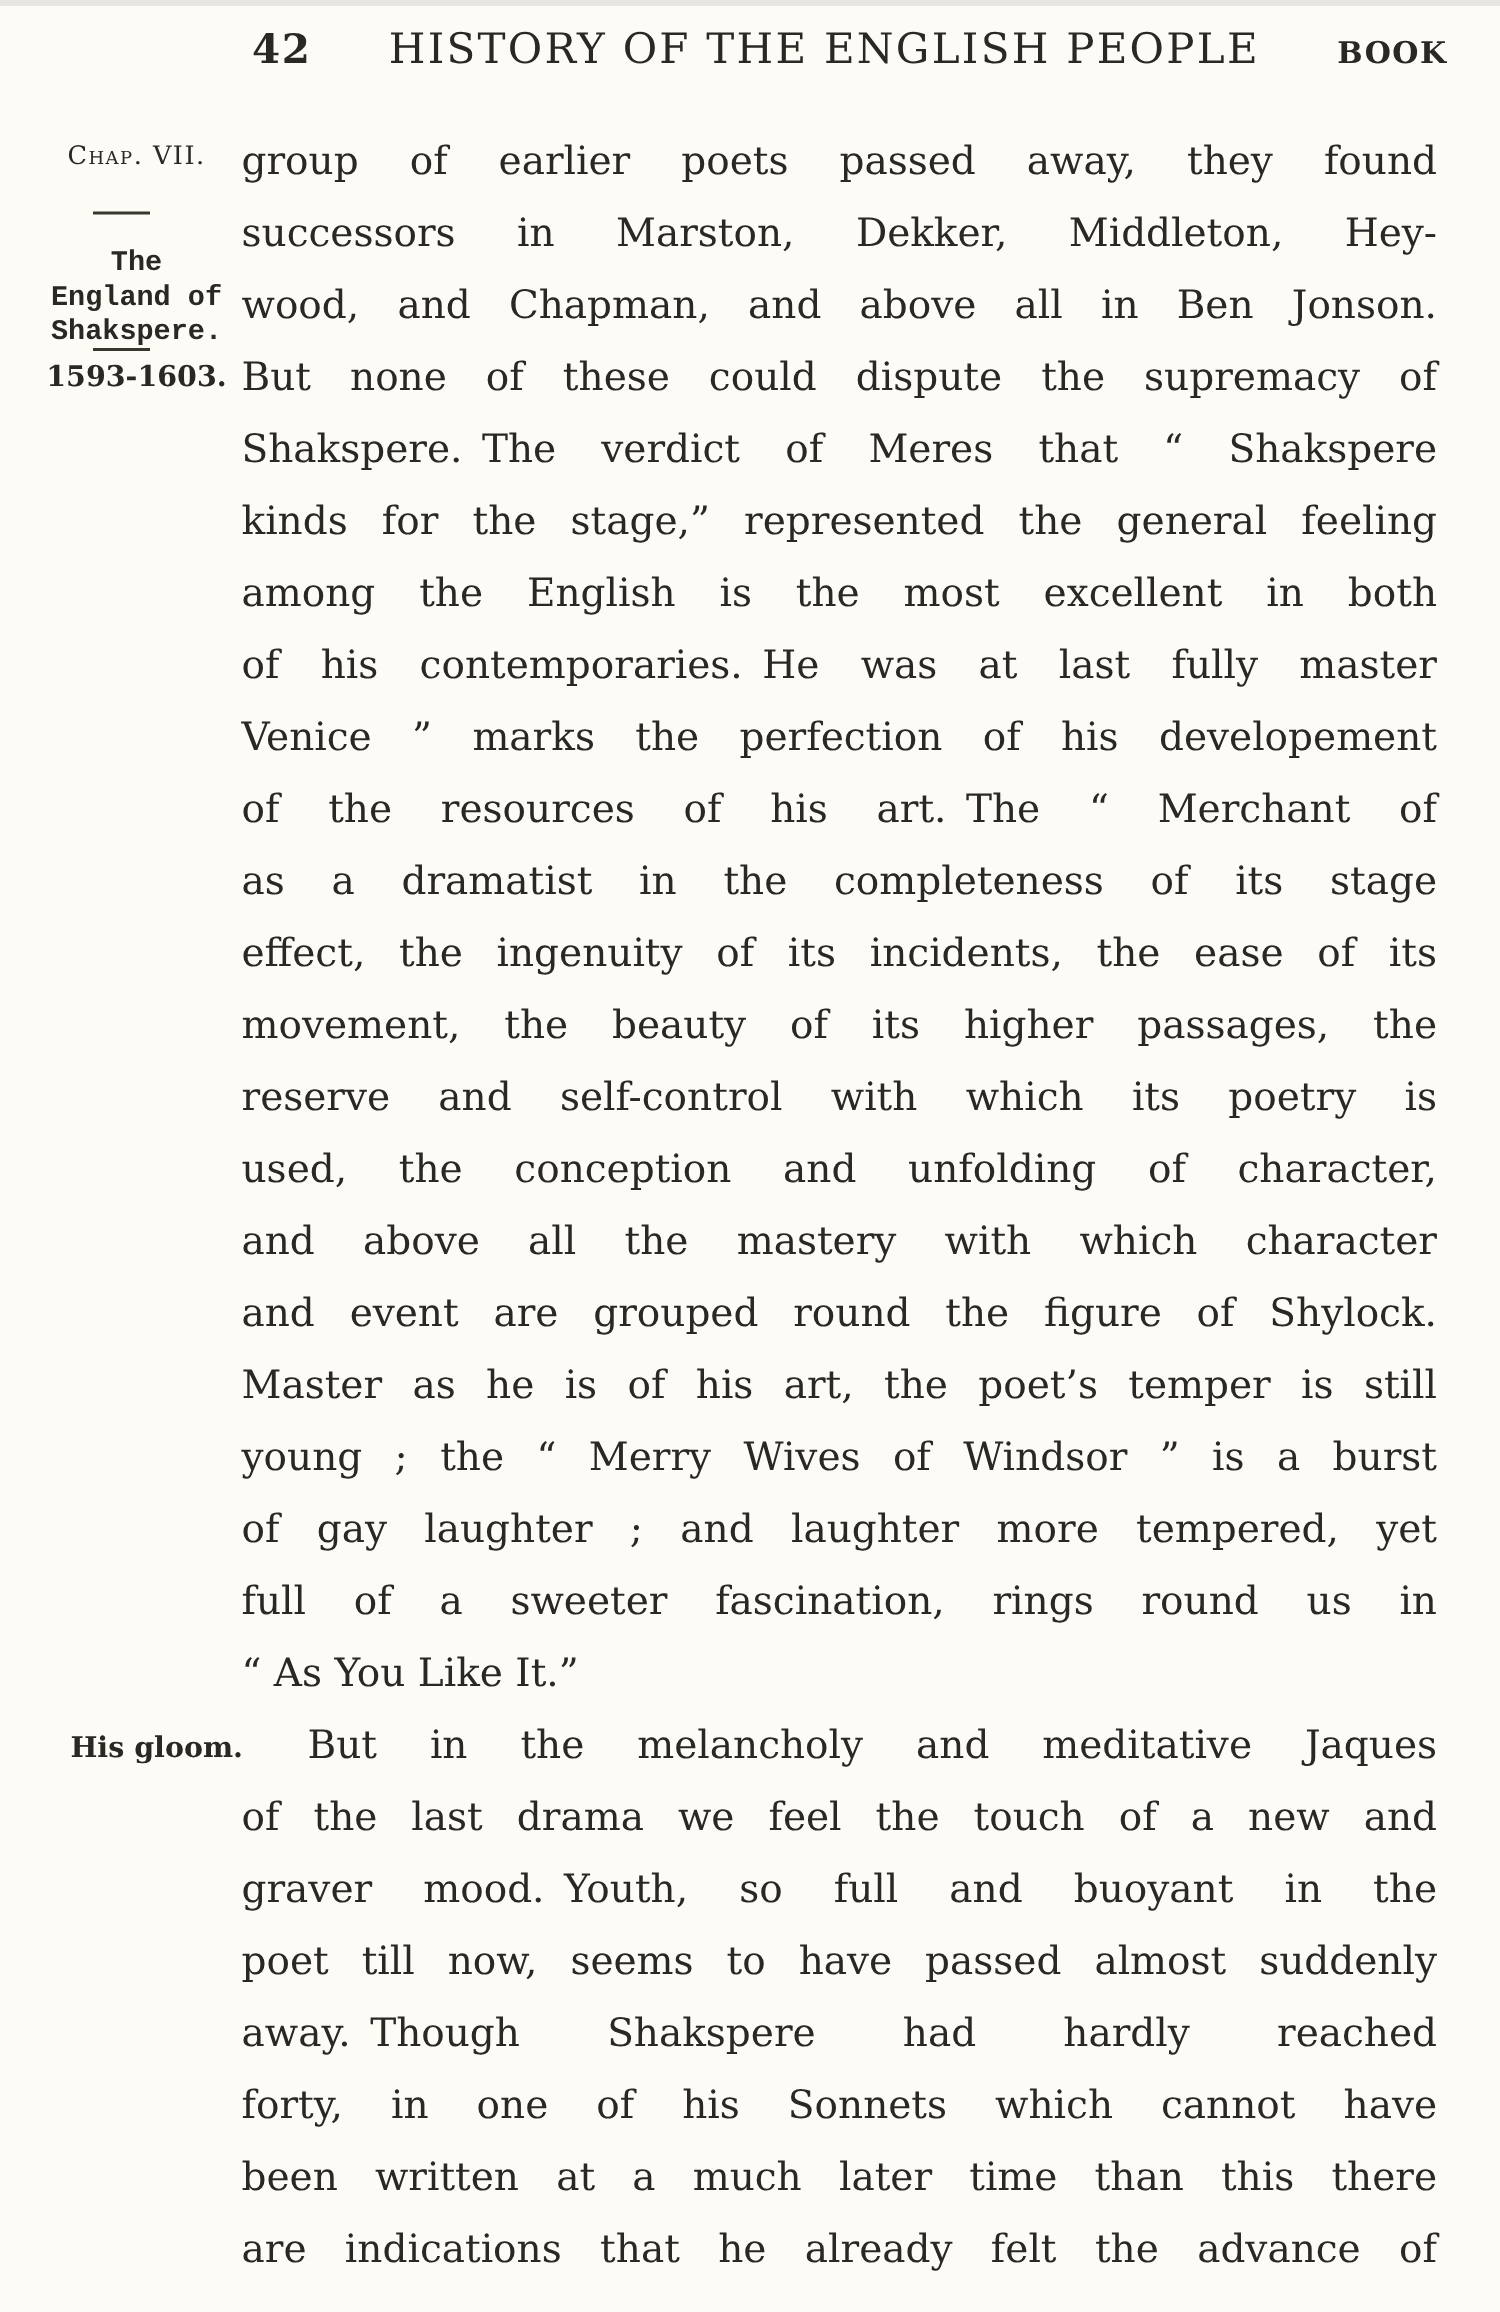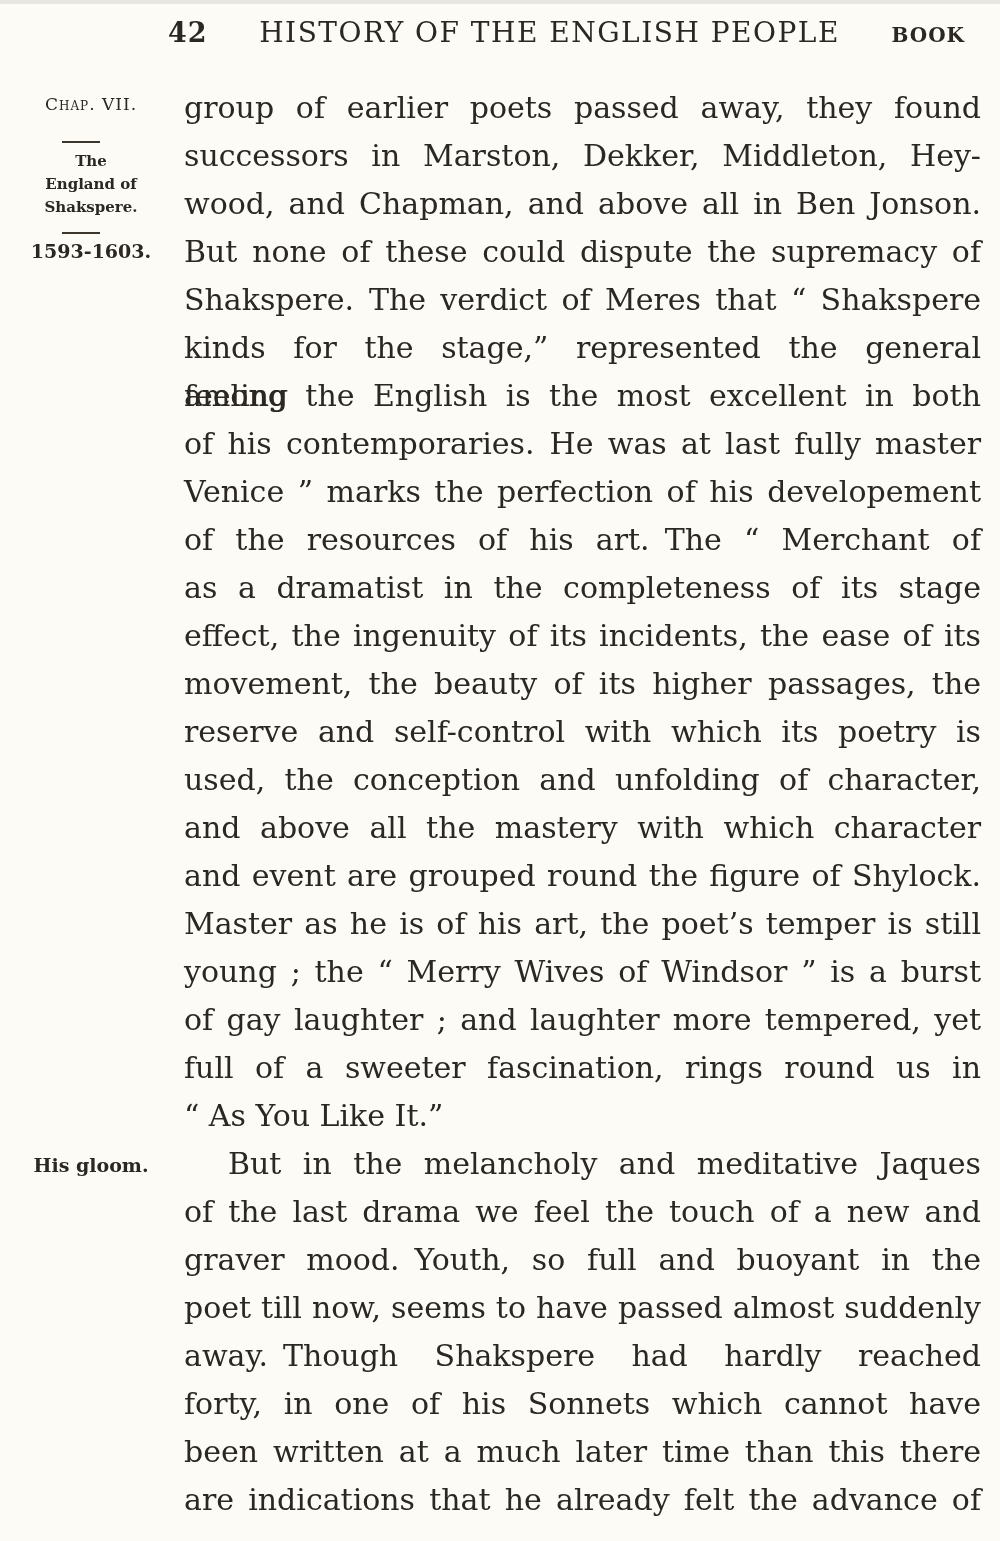--- a/index.html
+++ b/index.html
@@ -62,43 +62,45 @@
   }
   .margin-rule {
     position: absolute;
     left: 62px;
     width: 38px;
     border-top: 2px solid #3a352d;
   }
   .rule-1 { top: 137px; }
   .rule-2 { top: 228px; }
   .note-england {
-    top: 146px;
+    top: 160px;
     font-weight: bold;
-    font-size: 15px;
+    font-size: 19px;
     line-height: 23px;
+    font-family: Liberation Mono, monospace;
   }
   .note-dates {
     top: 236px;
     font-weight: bold;
     font-size: 19px;
   }
   .note-gloom {
     top: 1150px;
     font-weight: bold;
     font-size: 19px;
+    text-align: right;
   }
 
   
   .body-text {
     position: absolute;
     top: 80px;
-    left: 184px;
+    left: 161px;
     width: 797px;
-    font-size: 30px;
+    font-size: 26px;
     line-height: 48px;
   }
   .line {
     text-align: justify;
     text-align-last: justify;
     height: 48px;
   }
   .line.flush {
     text-align: left;
     text-align-last: left;

